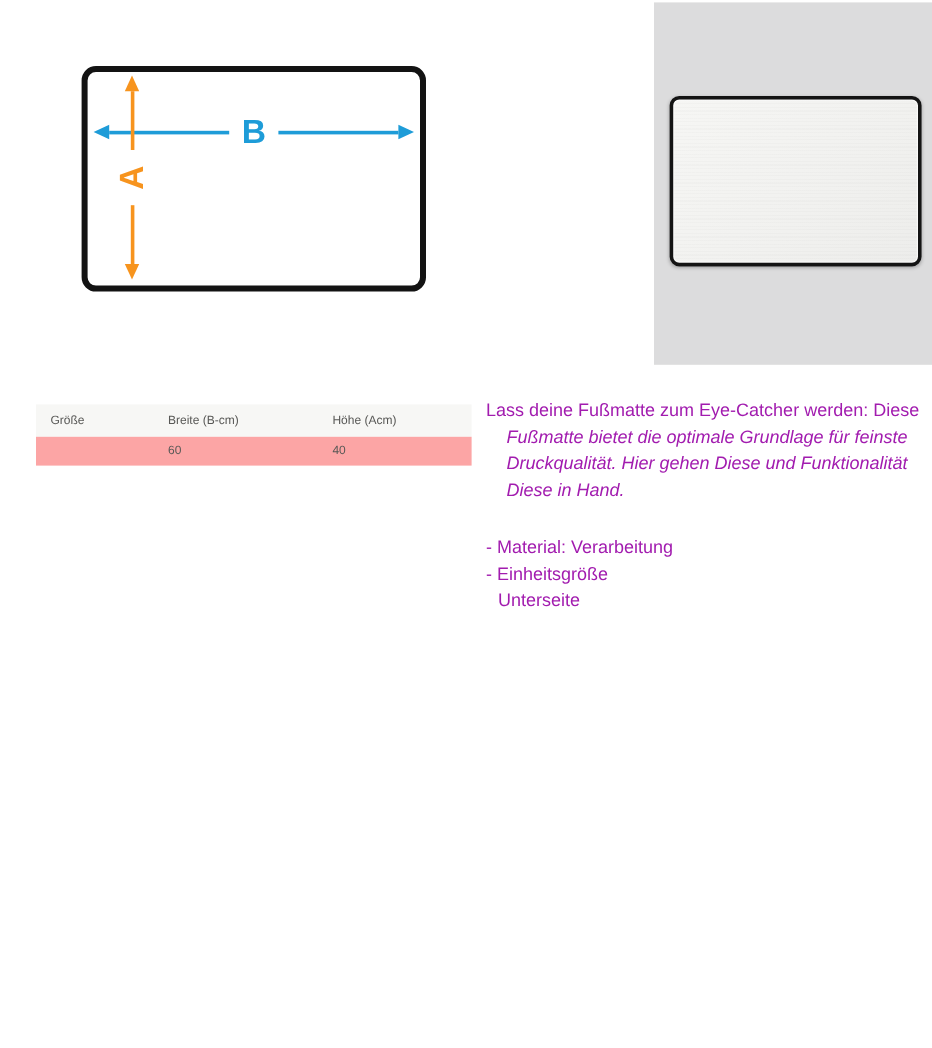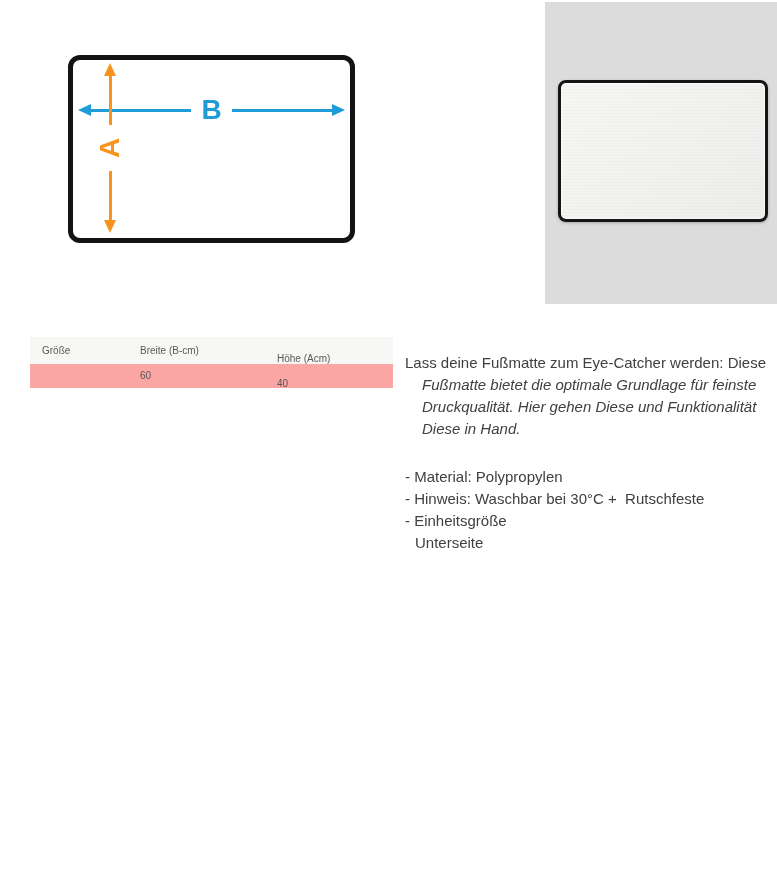--- a/index.html
+++ b/index.html
@@ -88,31 +88,30 @@
     width: 363px;
     font-size: 10px;
     color: #585856;
   }
   .trow { display: flex; width: 100%; }
   .trow.head { background: #f7f7f5; height: 27px; line-height: 27px; }
   .trow.data { background: #fca5a5; height: 24px; line-height: 24px; }
   .tcell { padding-left: 12px; overflow: hidden; white-space: nowrap; }
   .tcell.c0 { width: 98px; }
   .tcell.c1 { width: 137px; }
-  .tcell.c2 { width: 128px; margin-top: 8px; }
+  .tcell.c2 { width: 128px; }
 
   
   .description {
     position: absolute;
     left: 405px; top: 332px;
     width: 372px;
     font-size: 15px;
     line-height: 22px;
-    color: #404040;
-    margin-top: 20px;
+    color: #a21caf;
   }
   .intro-line { white-space: pre-wrap; }
   .intro-line.indent { padding-left: 17px; font-style: italic; }
   .details { margin-top: 26px; }
   .detail-line { white-space: pre-wrap; }
   .detail-line.continuation { padding-left: 10px; }
 </style>
 </head>
 <body>
 
@@ -153,20 +152,19 @@
   </div>
 
   <div class="description">
     <div class="intro">
       <div class="intro-line">Lass deine Fußmatte zum Eye-Catcher werden: Diese</div>
       <div class="intro-line indent">Fußmatte bietet die optimale Grundlage für feinste</div>
       <div class="intro-line indent">Druckqualität. Hier gehen Diese und Funktionalität</div>
       <div class="intro-line indent">Diese in Hand.</div>
     </div>
     <div class="details">
-      <div class="detail-line">- Material: Polypropylen</div>
-      <div class="detail-line">- Hinweis: Waschbar bei 30°C +  Rutschfeste</div>
+      <div class="detail-line">- Material: Verarbeitung</div>
       <div class="detail-line">- Einheitsgröße</div>
       <div class="detail-line continuation">Unterseite</div>
     </div>
   </div>
 
 </div>
 
 </body></html>

